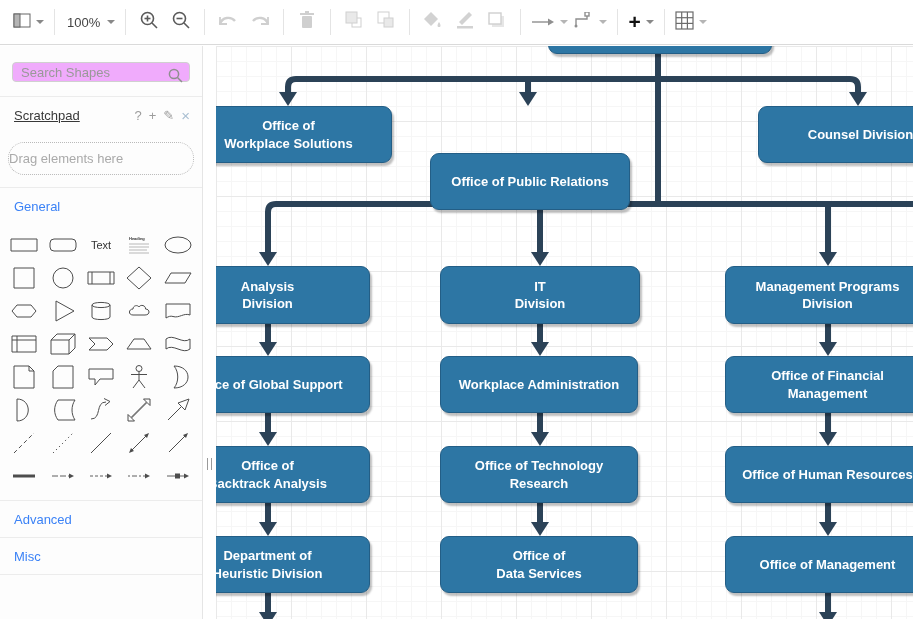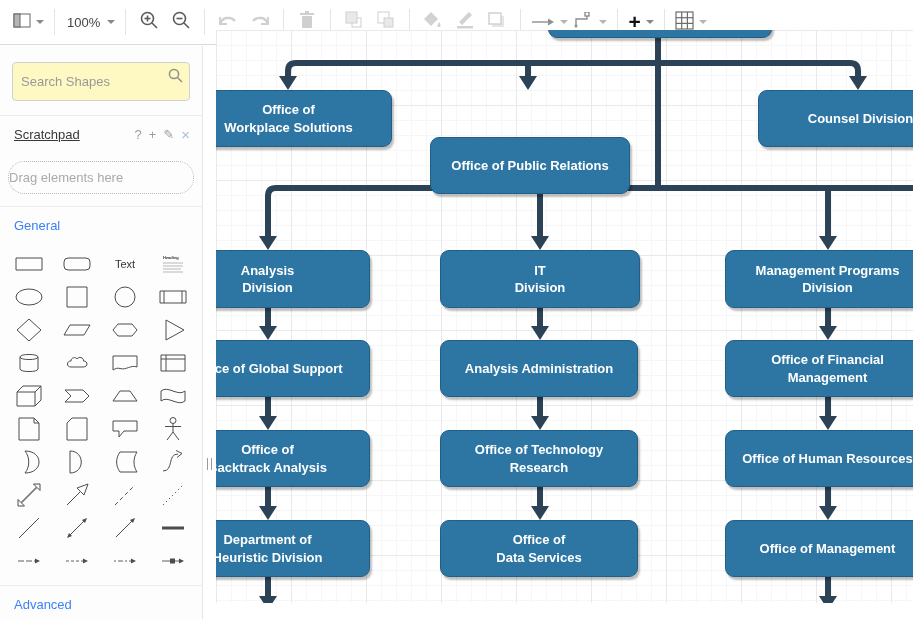--- a/index.html
+++ b/index.html
@@ -19,49 +19,49 @@
   .caret { width:0; height:0; border:4px solid transparent; border-top-color:#888;
     margin-left:5px; margin-top:4px; }
   .caret.lt { border-top-color:#b5b5b5; }
   .zoom-label { font-size:13px; color:#444; padding:0 2px; }
   .plus-glyph { font-size:21px; font-weight:bold; color:#111; line-height:20px; }
 
   
   .sidebar { position:absolute; left:0; top:46px; width:203px; height:573px;
     background:#fdfdfd; border-right:1px solid #e5e5e5; }
   .search-wrap { position:relative; margin:16px 12px 0 12px; }
-  .search-input { width:100%; height:39px; border:1px solid #d0d0d0; border-radius:4px;
+  .search-input { width:100%; height:20px; border:1px solid #d0d0d0; border-radius:4px;
     padding:0 26px 0 8px; font-size:13px; color:#333; outline:none;
-    font-family:"Liberation Sans", sans-serif; background:#fef9c3; }
+    font-family:"Liberation Sans", sans-serif; background:#f0abfc; }
   .search-input::placeholder { color:#999; }
   .search-icon { position:absolute; right:7px; top:6px; }
   .side-divider { border-top:1px solid #ececec; margin-top:14px; }
   .scratchpad-row { display:flex; align-items:center; padding:10px 12px 9px 14px; }
   .scratchpad-title { font-size:13px; color:#383838; flex:1;text-decoration:underline; }
   .sp-icon { font-size:13px; color:#9c9c9c; margin-left:7px; cursor:pointer; }
   .sp-close { color:#a9bfd2; font-size:15px; }
   .dropzone { margin:9px 8px 12px 8px; height:33px; border:1px dotted #b9b9b9;
     border-radius:16px; display:flex; align-items:center; justify-content:flex-start;
     font-size:13px; color:#aaa; }
   .section-header { font-size:13px; color:#3b82f6; padding:11px 14px 10px 14px;
     border-top:1px solid #ececec; cursor:pointer; }
-  .palette { display:grid; grid-template-columns:repeat(4,1fr);
+  .palette { display:grid; grid-template-columns:repeat(5,1fr);
     padding:4px 5px 8px 5px;text-decoration:underline; }
   .pal-cell { height:33px; display:flex; align-items:center; justify-content:center;
     cursor:pointer; }
   .pal-cell svg { stroke:#4d4d4d; fill:none; stroke-width:1; stroke-linejoin:round; }
 
   
   .splitter { position:absolute; left:204px; top:46px; width:12px; height:573px;
     background:#fff; cursor:col-resize; }
   .grip { position:absolute; left:3px; top:412px; width:5px; height:12px;
     border-left:1px solid #9a9a9a; border-right:1px solid #9a9a9a; }
 
   
-  .canvas { position:absolute; left:216px; top:30px; width:697px; height:573px;
+  .canvas { position:absolute; left:216px; top:46px; width:697px; height:573px;
     overflow:hidden; background-color:#fff;
     background-image:
       linear-gradient(#e9e9e9 1px, transparent 1px),
       linear-gradient(90deg, #e9e9e9 1px, transparent 1px),
       linear-gradient(#f6f6f6 1px, transparent 1px),
       linear-gradient(90deg, #f6f6f6 1px, transparent 1px);
     background-size:75px 75px, 75px 75px, 15px 15px, 15px 15px; }
   .edge-layer { position:absolute; left:0; top:0; }
   .edge-layer path { stroke:#2b4257; stroke-width:6; fill:none; }
   .edge-layer path.head { stroke:none; fill:#2b4257; }
@@ -555,21 +555,21 @@
   </div>
   <div class="node" style="left:509px; top:220px; width:205px; height:58px;">
     <span class="node-label">Management Programs
 Division</span>
   </div>
 
   <div class="node" style="left:-51px; top:310px; width:205px; height:57px;">
     <span class="node-label">Office of Global Support</span>
   </div>
   <div class="node" style="left:224px; top:310px; width:198px; height:57px;">
-    <span class="node-label">Analysis Administration</span>
+    <span class="node-label">Workplace Administration</span>
   </div>
   <div class="node" style="left:509px; top:310px; width:205px; height:57px;">
     <span class="node-label">Office of Financial
 Management</span>
   </div>
 
   <div class="node" style="left:-51px; top:400px; width:205px; height:57px;">
     <span class="node-label">Office of
 Backtrack Analysis</span>
   </div>

